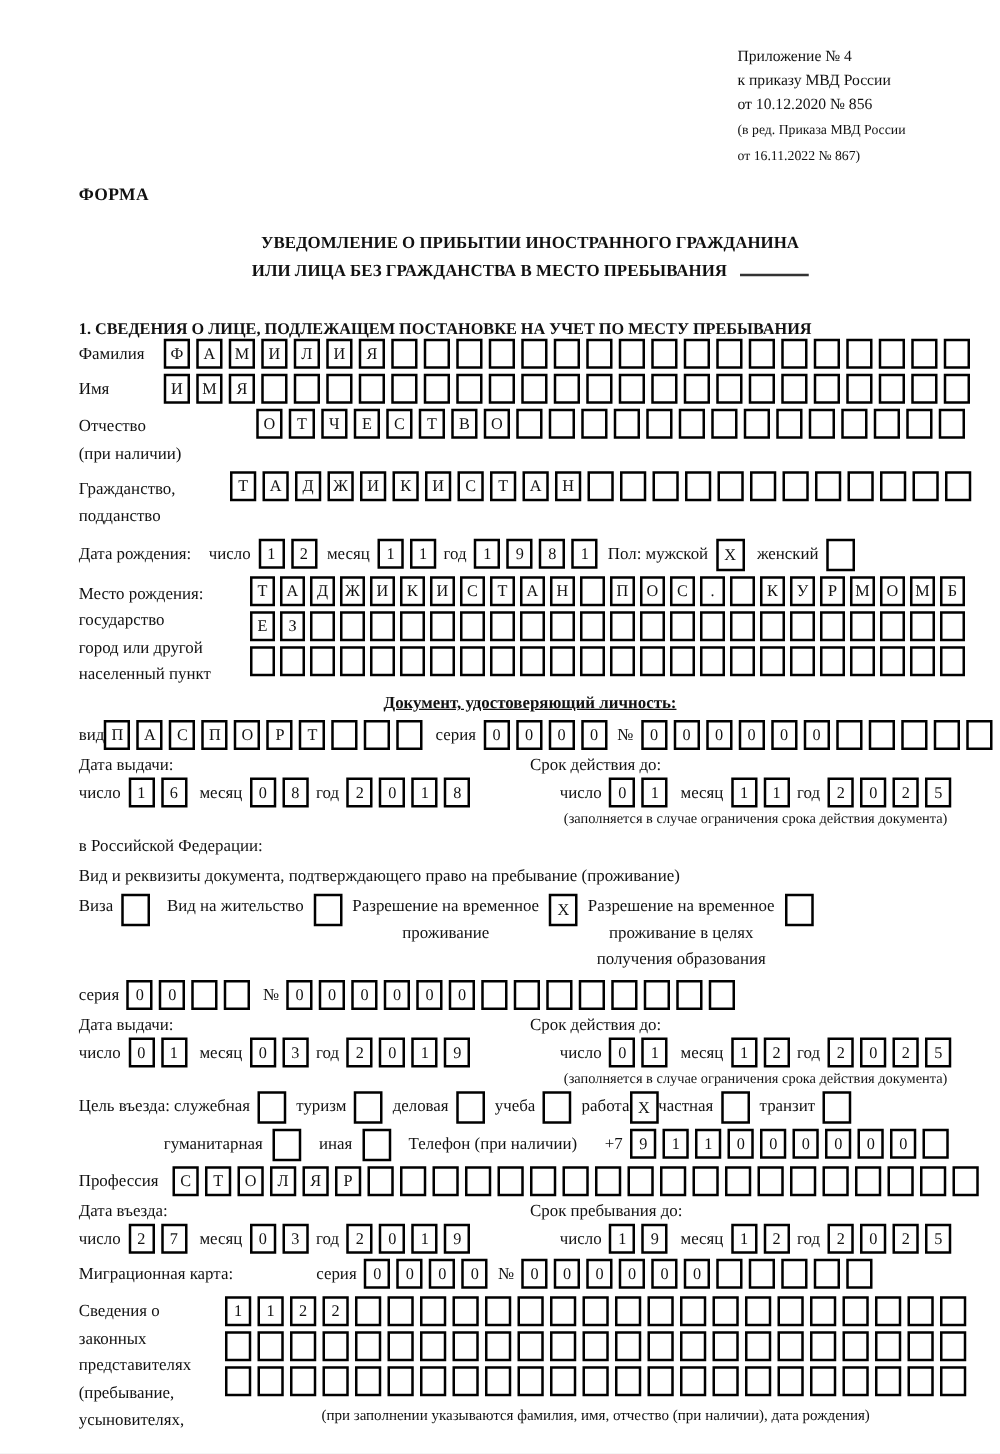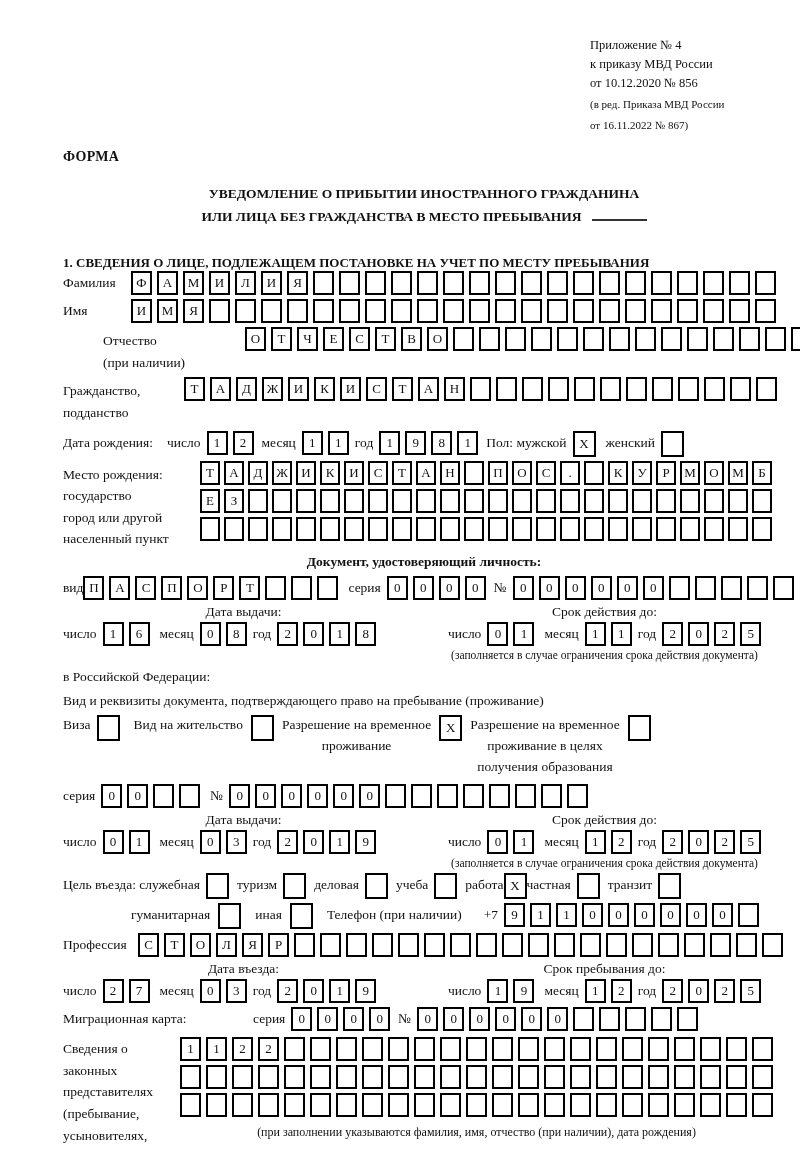--- a/index.html
+++ b/index.html
@@ -24,43 +24,43 @@
   .section1 { font-weight: bold; font-size: 13px; margin-top: 26px; }
 
   
   .row { display: flex; align-items: flex-start; margin-bottom: 4px; }
   .lbl { padding-top: 4px; white-space: nowrap; }
   .lblcol { flex: none; line-height: 1.6; padding-top: 3px; }
   .w68  { width: 68px;  flex: none; }
   .w75  { width: 75px;  flex: none; }
   .w121 { width: 121px; flex: none; }
   .w137 { width: 137px; flex: none; }
-  .w142 { width: 142px; flex: none; margin-left: 40px; }
+  .w142 { width: 142px; flex: none; }
   .w117 { width: 117px; flex: none; }
   .boxrow { display: flex; flex: none; }
   .cell {
     flex: none; width: 21px; height: 24px;
     border: 2px solid #000; margin-right: 5px;
     display: inline-flex; align-items: center; justify-content: center;
     font-size: 13px; background: #fff;
   }
   .boxrow .cell:last-child { margin-right: 0; }
   .tight .cell { width: 20px; margin-right: 4px; }
   .cb .cell { width: 23px; height: 26px; }
   .stack > .boxrow { margin-bottom: 4px; }
   .mL6 { margin-left: 6px; } .mL8 { margin-left: 8px; } .mL10 { margin-left: 10px; }
   .mL14 { margin-left: 14px; } .mR6 { margin-right: 6px; } .mR8 { margin-right: 8px; }
 
   
-  .dochead { text-align: center; font-weight: bold; font-size: 13.5px; margin: 4px 0 6px 0; }
+  .dochead { text-align: center; font-weight: bold; font-size: 13.5px; margin: 4px 0 6px 0; text-decoration: underline; }
 
   
   .daterow { display: flex; margin-bottom: 4px; }
   .datecol { width: 50%; }
-  .datehead { text-align: center; font-size: 13.5px; margin-bottom: 2px; }
+  .datehead { text-align: left; font-size: 13.5px; margin-bottom: 2px; }
   .dateline { display: flex; align-items: flex-start; }
   .dateline .lbl { padding-top: 4px; }
   .datenote { font-size: 11.5px; text-align: center; margin-top: 3px; white-space: nowrap; }
 
   .plain { line-height: 1.8; }
   .permits { align-items: flex-start; margin-top: 2px; }
   .permit-text { text-align: center; line-height: 1.55; margin: 0 8px; flex: none; }
   .repnote { font-size: 12px; text-align: center; padding-left: 70px; margin-top: 8px; }
 </style>
 </head>

